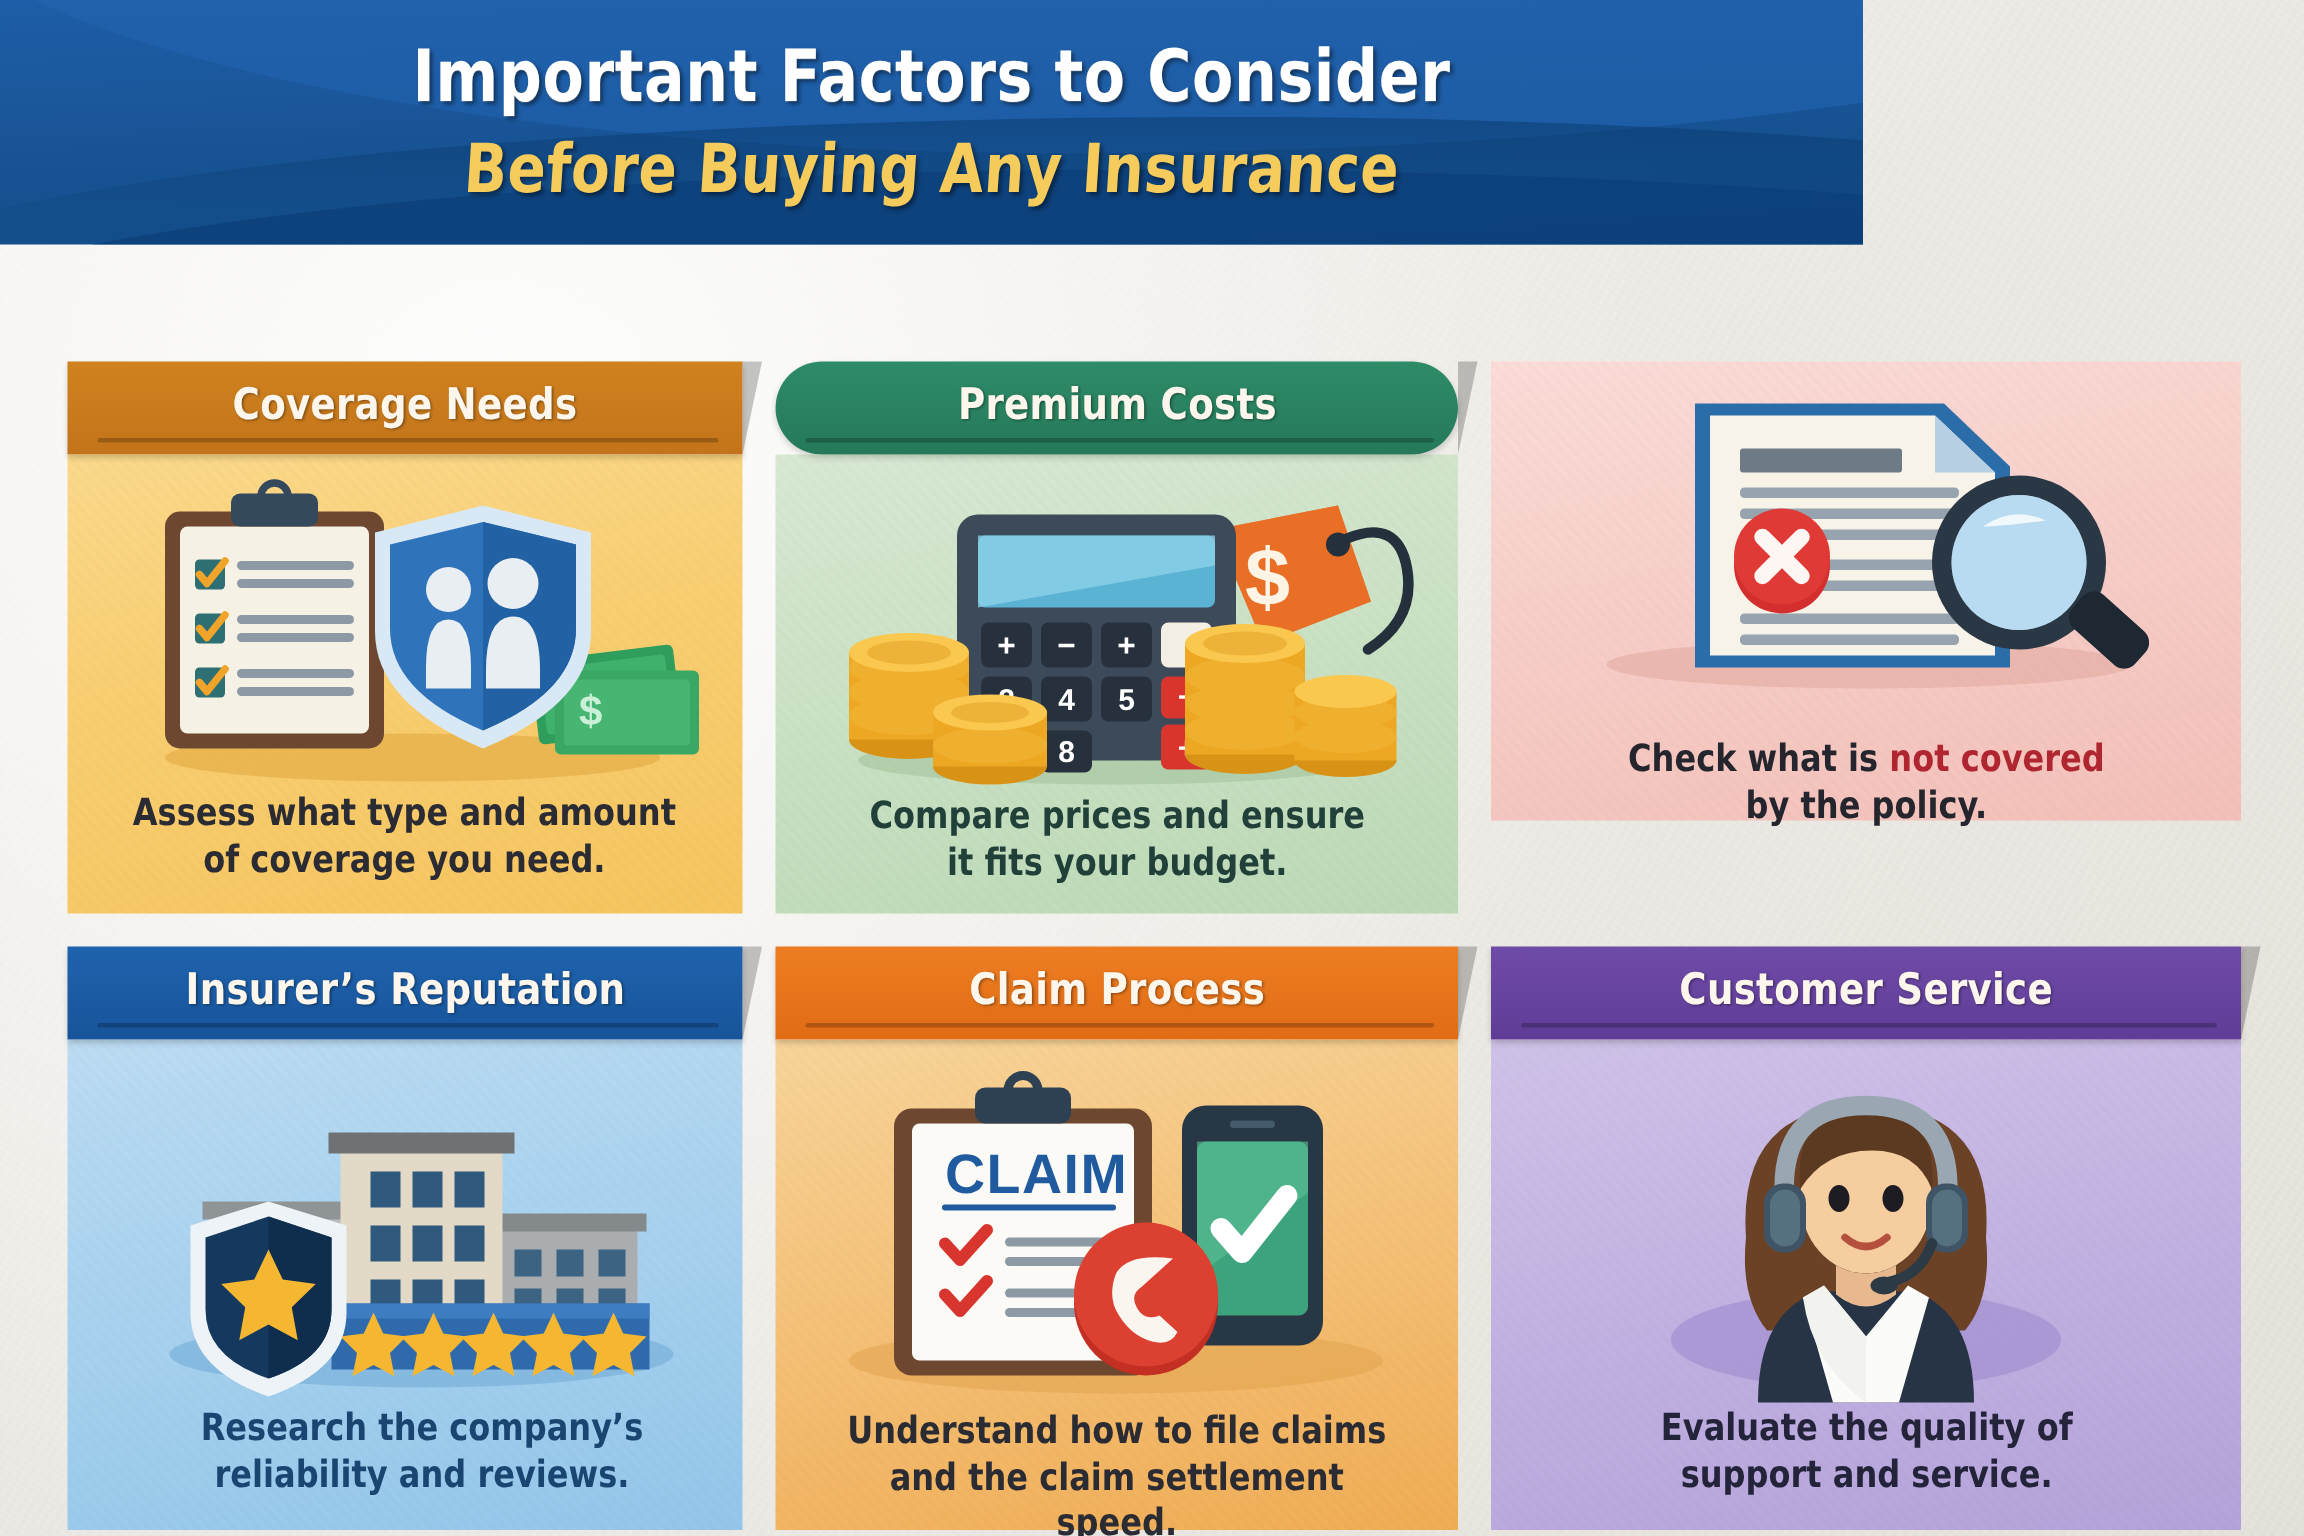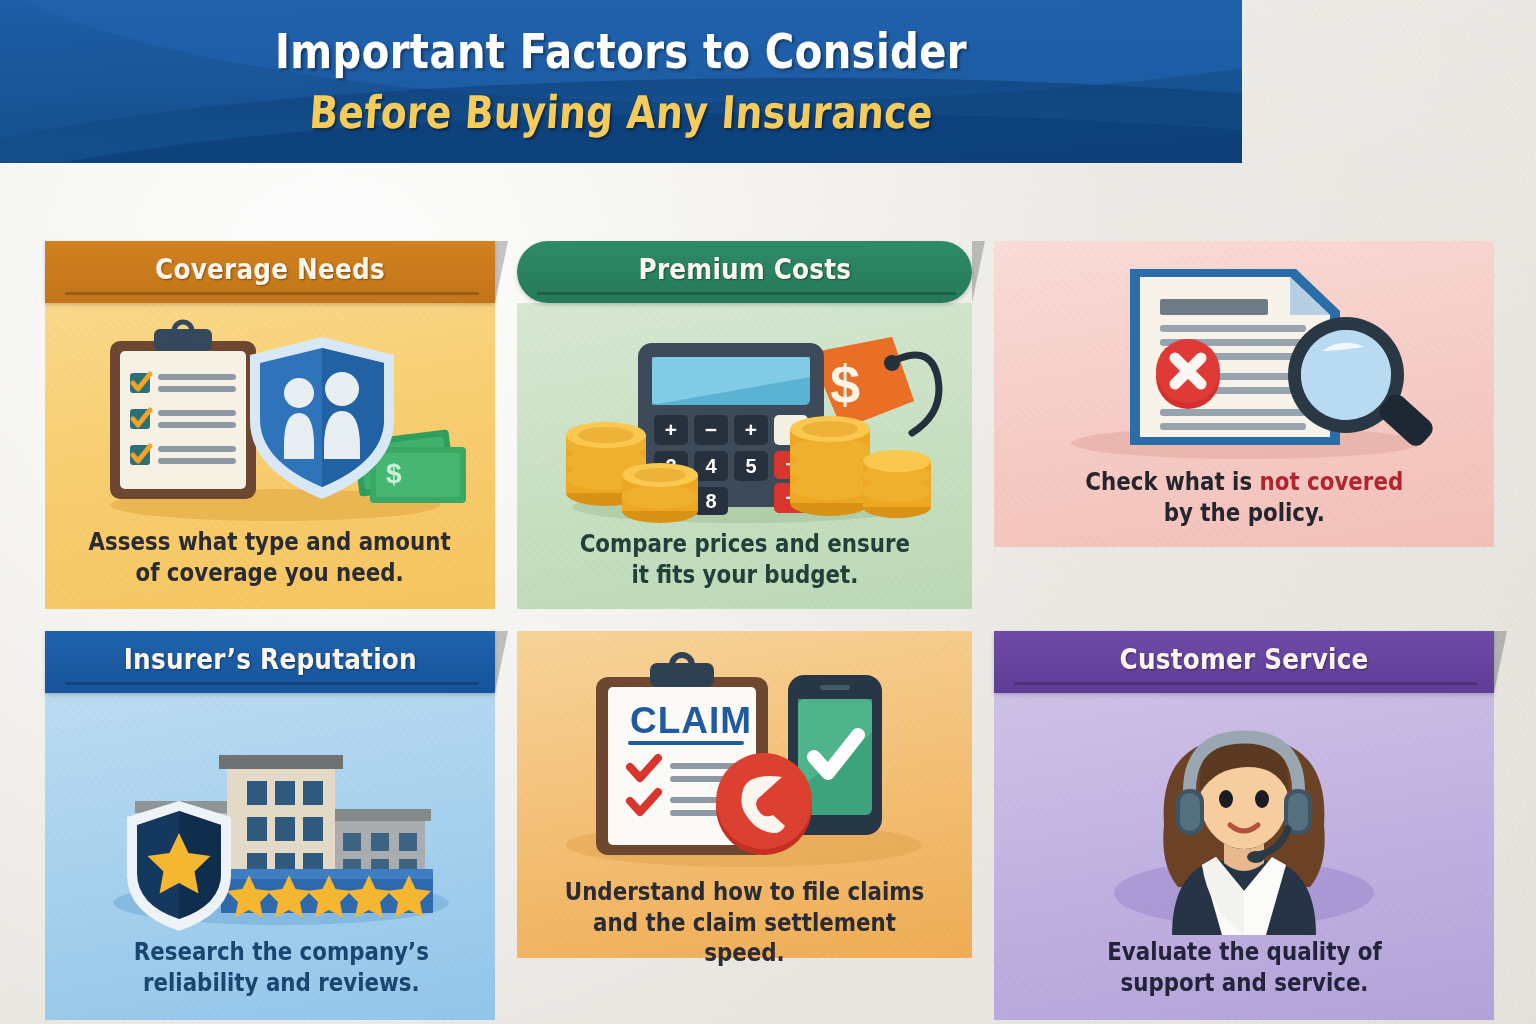--- a/index.html
+++ b/index.html
@@ -119,21 +119,21 @@
       repeating-linear-gradient(47deg, rgba(255,255,255,.05) 0 3px, rgba(0,0,0,.012) 3px 6px),
       linear-gradient(170deg,#fbd98c 0%,#f9cf73 40%,#f6c55f 100%); }
   .c2 .ribbon { background:linear-gradient(180deg,#2e8b67 0%,#25795a 100%);border-radius:31px; }
   .c2 .card-body { background:
       repeating-linear-gradient(47deg, rgba(255,255,255,.06) 0 3px, rgba(0,0,0,.012) 3px 6px),
       linear-gradient(170deg,#d8e8d3 0%,#cbe2c5 45%,#bcd9b6 100%); }
   .c2 .caption { color:#22403a; }
   .c3 .ribbon { background:linear-gradient(180deg,#dd5047 0%,#cf4139 100%); }
   .c3 .card-body { background:
       repeating-linear-gradient(47deg, rgba(255,255,255,.08) 0 3px, rgba(0,0,0,.010) 3px 6px),
-      linear-gradient(170deg,#fbdcd8 0%,#f7cdc7 50%,#f3c0b9 100%); }
+      linear-gradient(170deg,#fbdcd8 0%,#f7cdc7 50%,#f3c0b9 100%); gap: 24px; }
   .c3 .caption { color:#25252e; }
   .c4 .ribbon { background:linear-gradient(180deg,#1f63ad 0%,#17549a 100%); }
   .c4 .card-body { background:
       repeating-linear-gradient(47deg, rgba(255,255,255,.09) 0 3px, rgba(0,0,0,.012) 3px 6px),
       linear-gradient(170deg,#bcdcf3 0%,#a9d2ef 45%,#93c6ea 100%); padding-left: 36px; }
   .c5 .ribbon { background:linear-gradient(180deg,#ed7d22 0%,#e06c15 100%); }
   .c5 .card-body { background:
       repeating-linear-gradient(47deg, rgba(255,255,255,.06) 0 3px, rgba(0,0,0,.012) 3px 6px),
       linear-gradient(170deg,#f8d49a 0%,#f5c178 48%,#f0ad55 100%); }
   .c6 .ribbon { background:linear-gradient(180deg,#6f4ba8 0%,#5f3d96 100%); }
@@ -416,20 +416,24 @@
         </svg>
       </div>
       <div class="caption navy">
         <span>Research the company’s</span><br>
         <span>reliability and reviews.</span>
       </div>
     </div>
   </div>
 
   <div class="card c5">
+    <div class="ribbon">
+      <div class="ribbon-underline"></div>
+      <div class="ribbon-label">Claim Process</div>
+    </div>
     <div class="card-body">
       <div class="art">
         <svg class="artsvg" width="405" height="232" viewBox="0 0 405 232">
           <ellipse cx="202" cy="200" rx="178" ry="22" fill="#e0a14c" opacity=".5"></ellipse>
 
           <g>
             <rect x="246" y="30" width="94" height="160" rx="16" fill="#283745"></rect>
             <rect x="256" y="54" width="74" height="116" rx="6" fill="#3da37c"></rect>
             <path d="M256 54 h74 v34 l-74 56 z" fill="#5cbf97" opacity=".6"></path>
             <rect x="278" y="40" width="30" height="5" rx="2.5" fill="#455a6b"></rect>

